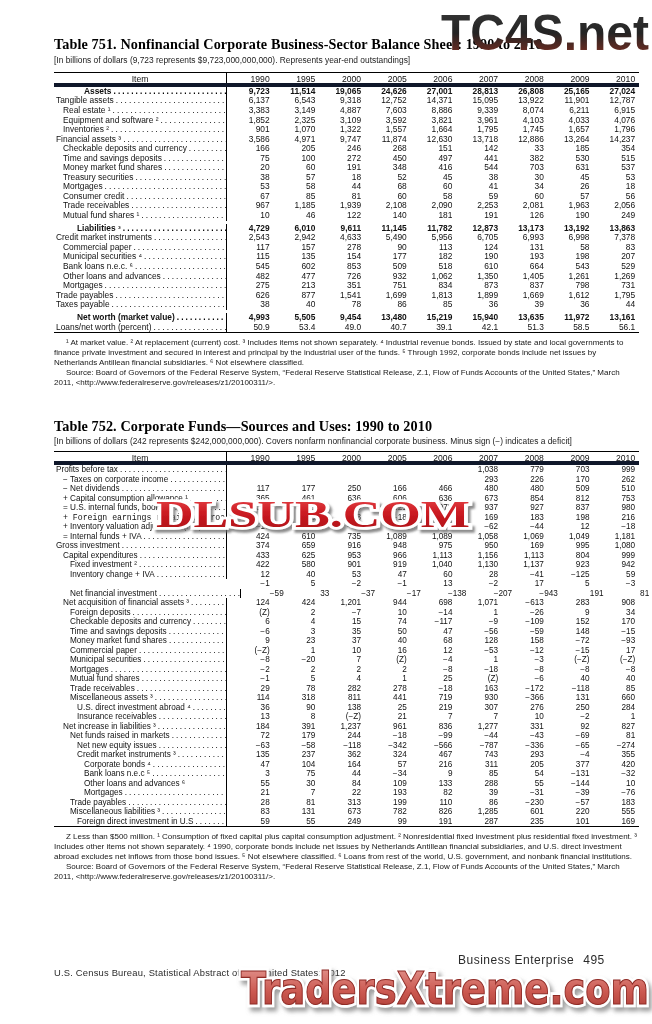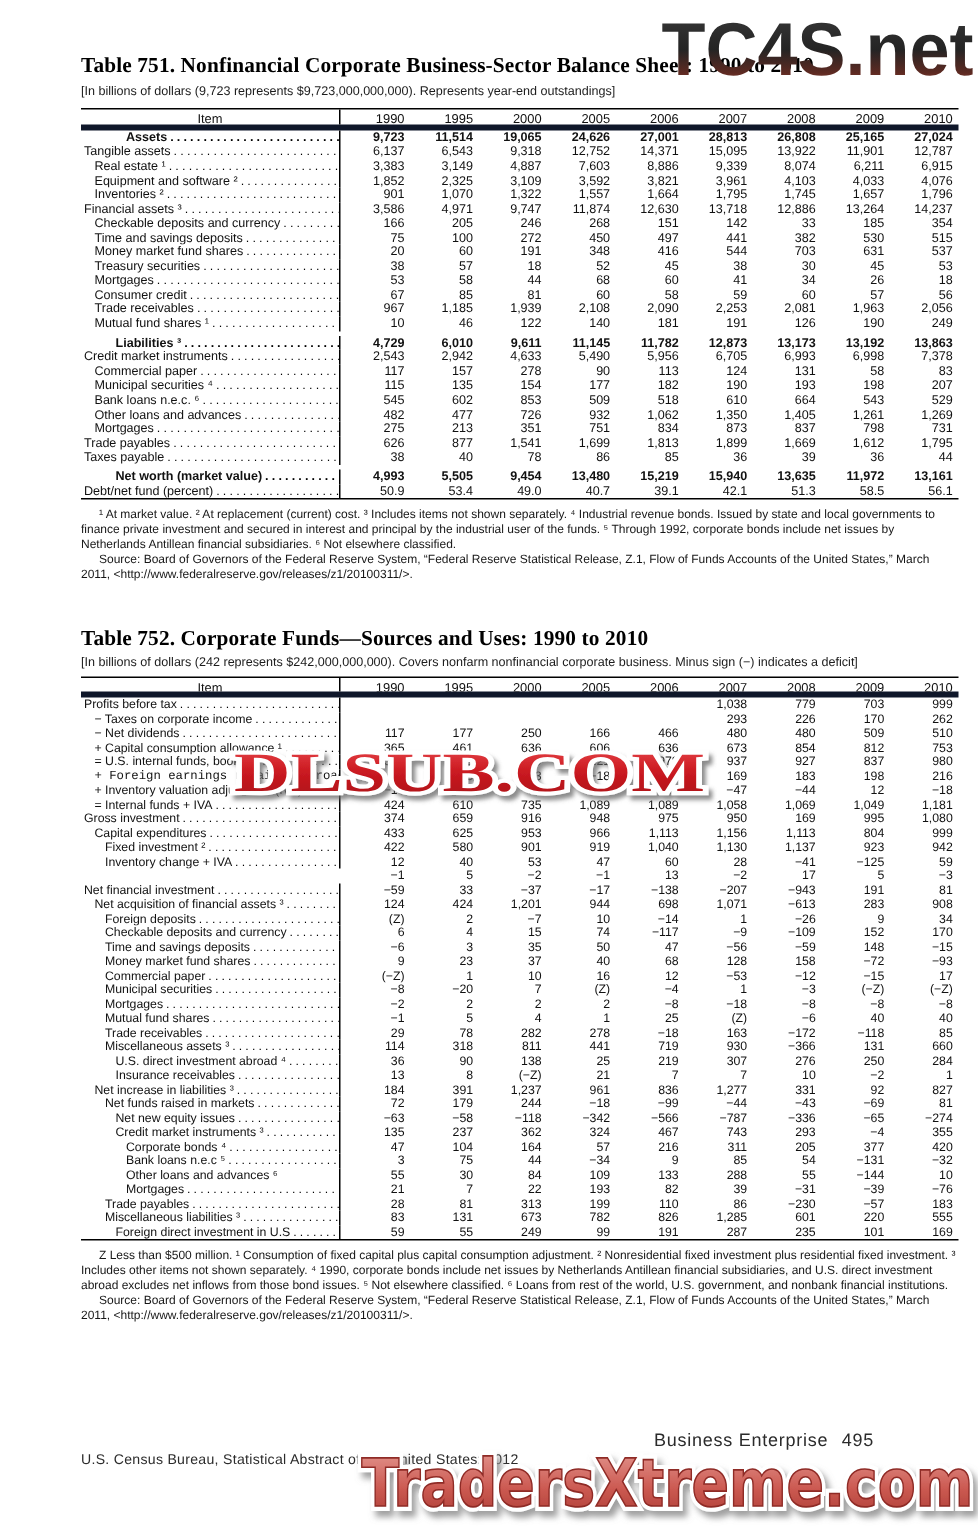--- a/index.html
+++ b/index.html
@@ -31,21 +31,21 @@
   .lbl-cell.head { justify-content:center; padding-left:0; }
   .num { flex:0 0 45.7px; text-align:right; padding-right:3px; white-space:nowrap; }
   .lbl { white-space:nowrap; }
   .dots { flex:1 1 auto; overflow:hidden; white-space:nowrap; letter-spacing:2.1px; padding-left:2px; color:#000; }
   .dots::after { content:"........................................................................................."; }
   .tr.b { font-weight:bold; }
 
   .fn { font-size:8px; line-height:9.9px; margin-top:5px; width:585px; text-indent:12px; color:#161616; }
   .fn.src { margin-top:0; }
 
-  .footer-right { position:absolute; top:953px; left:436px; font-size:12px; color:#2b2b2b; letter-spacing:.5px; }
+  .footer-right { position:absolute; top:953px; left:458px; font-size:12px; color:#2b2b2b; letter-spacing:.5px; }
   .footer-right .pageno { margin-left:9px; }
   .footer-left { position:absolute; top:967px; left:54px; font-size:9.4px; color:#2b2b2b; letter-spacing:.2px; }
 
   .wm { position:absolute; pointer-events:none; }
   .wm-top { left:438px; top:2px; }
   .wm-mid { left:148px; top:492px; }
   .wm-bot { left:233px; top:960px; }
 </style>
 </head>
 <body>
@@ -423,21 +423,21 @@
           <div class="td num">9,454</div>
           <div class="td num">13,480</div>
           <div class="td num">15,219</div>
           <div class="td num">15,940</div>
           <div class="td num">13,635</div>
           <div class="td num">11,972</div>
           <div class="td num">13,161</div>
         </div>
         <div class="tr">
           <div class="td lbl-cell" style="padding-left: 2px;">
-            <span class="lbl">Debt/net fund (percent)</span>
+            <span class="lbl">Loans/net worth (percent)</span>
             <span class="dots"></span>
           </div>
           <div class="td num">50.9</div>
           <div class="td num">53.4</div>
           <div class="td num">49.0</div>
           <div class="td num">40.7</div>
           <div class="td num">39.1</div>
           <div class="td num">42.1</div>
           <div class="td num">51.3</div>
           <div class="td num">58.5</div>
@@ -557,21 +557,21 @@
         <div class="tr">
           <div class="td lbl-cell" style="padding-left: 9px;">
             <span class="lbl">+ Inventory valuation adjustment (IVA)</span>
             <span class="dots"></span>
           </div>
           <div class="td num">−13</div>
           <div class="td num">−18</div>
           <div class="td num">−17</div>
           <div class="td num">−31</div>
           <div class="td num">−38</div>
-          <div class="td num">−47</div>
+          <div class="td num">−62</div>
           <div class="td num">−44</div>
           <div class="td num">12</div>
           <div class="td num">−18</div>
         </div>
         <div class="tr">
           <div class="td lbl-cell" style="padding-left: 9px;">
             <span class="lbl">= Internal funds + IVA</span>
             <span class="dots"></span>
           </div>
           <div class="td num">424</div>
@@ -653,21 +653,21 @@
           <div class="td num">5</div>
           <div class="td num">−2</div>
           <div class="td num">−1</div>
           <div class="td num">13</div>
           <div class="td num">−2</div>
           <div class="td num">17</div>
           <div class="td num">5</div>
           <div class="td num">−3</div>
         </div>
         <div class="tr">
-          <div class="td lbl-cell" style="padding-left: 2px;">
+          <div class="td lbl-cell" style="padding-left: 2px; margin-left: 14px;">
             <span class="lbl">Net financial investment</span>
             <span class="dots"></span>
           </div>
           <div class="td num">−59</div>
           <div class="td num">33</div>
           <div class="td num">−37</div>
           <div class="td num">−17</div>
           <div class="td num">−138</div>
           <div class="td num">−207</div>
           <div class="td num">−943</div>

